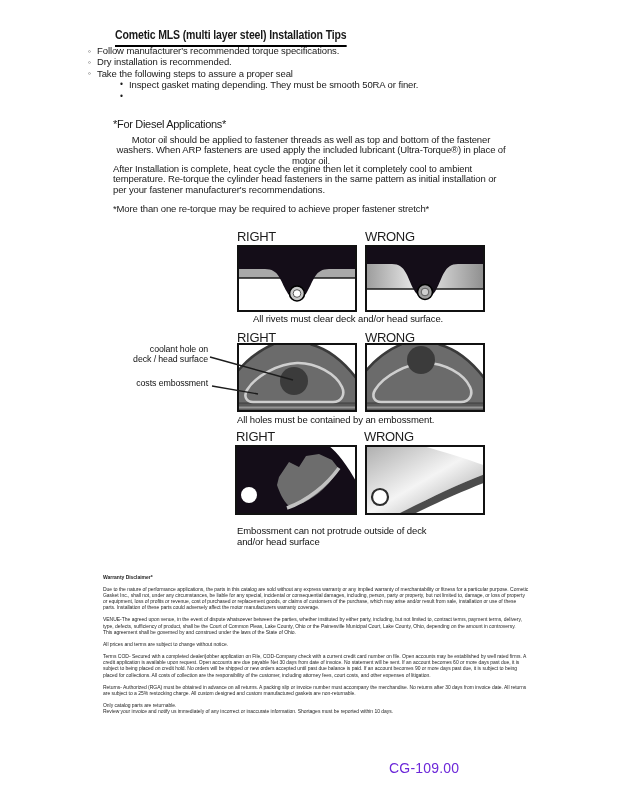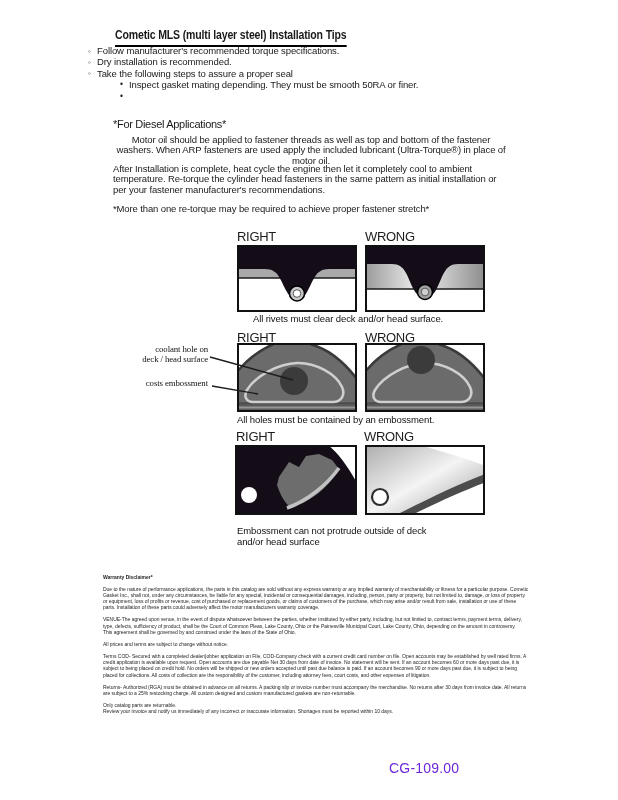--- a/index.html
+++ b/index.html
@@ -35,21 +35,21 @@
   .para1 { top:135px;text-align:center; }
   .para2 { top:164px; }
   .note  { top:204px; }
 
   
   .dlabel { font-size:13px; letter-spacing:-0.3px; color:#1c1c1c; width:120px; text-align:left; }
   .caption { font-size:9.5px; letter-spacing:-0.1px; color:#111; line-height:10.8px; }
   .boxsvg { display:block; }
 
   
-  .leader-label { text-align:right; font-size:8.8px; line-height:9.6px; letter-spacing:-0.1px; color:#111;font-family:Liberation Serif, serif; }
+  .leader-label { text-align:right; font-size:8.8px; line-height:9.6px; letter-spacing:-0.1px; color:#111; }
   .ll-coolant { right:410px; top:345px; width:120px; }
   .ll-emboss  { right:410px; top:379px; width:130px; }
   .leader-overlay { left:110px; top:330px; pointer-events:none; z-index:6; }
 
   
   .legal { left:103px; top:574px; width:852px; transform:scale(0.5); transform-origin:0 0;
            font-size:10px; line-height:12.3px; letter-spacing:-0.05px; color:#1f1f1f; }
   .legal p { margin:0 0 12px 0; }
   .legal p.tight { margin:0; }
   .legal .lg-title { font-weight:bold; margin:0 0 12px 0; }

